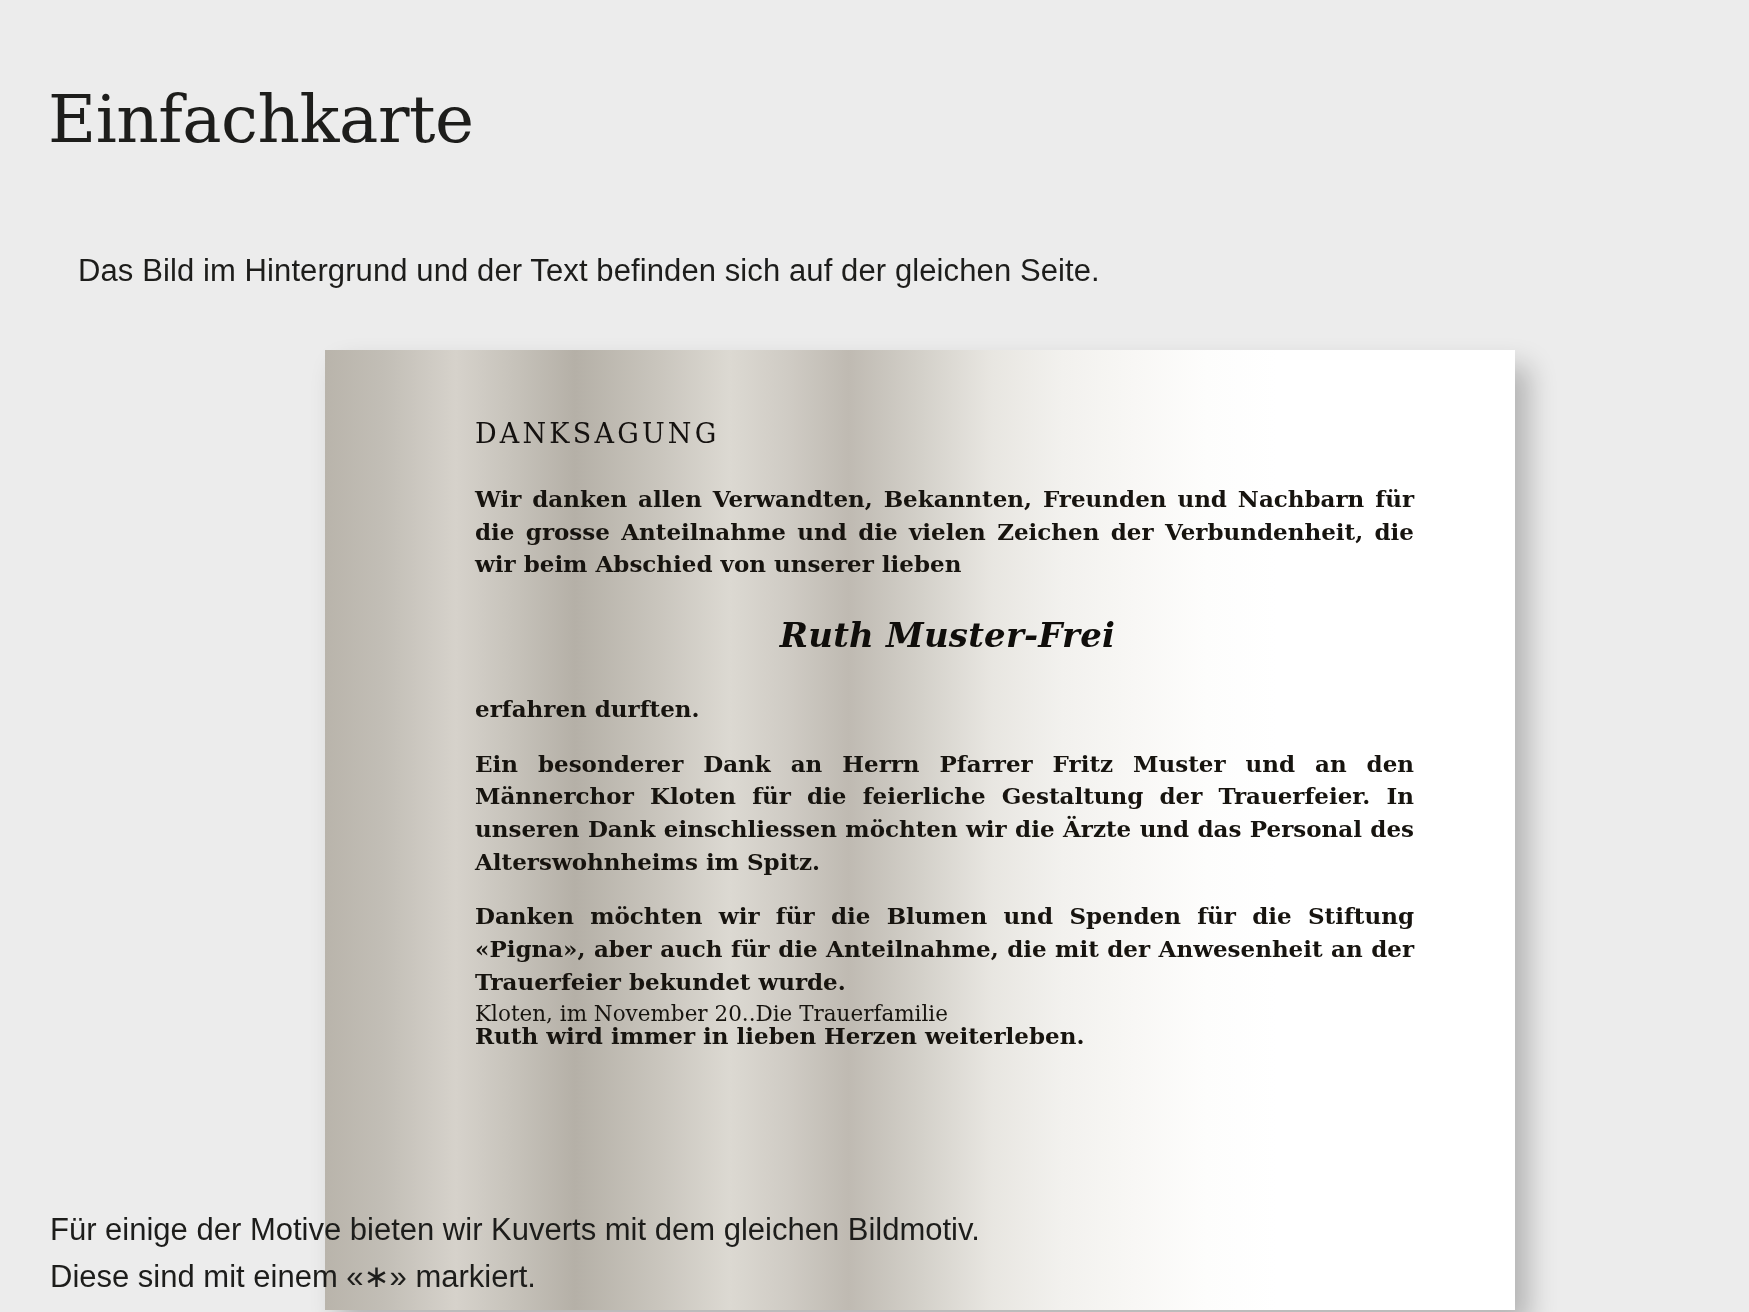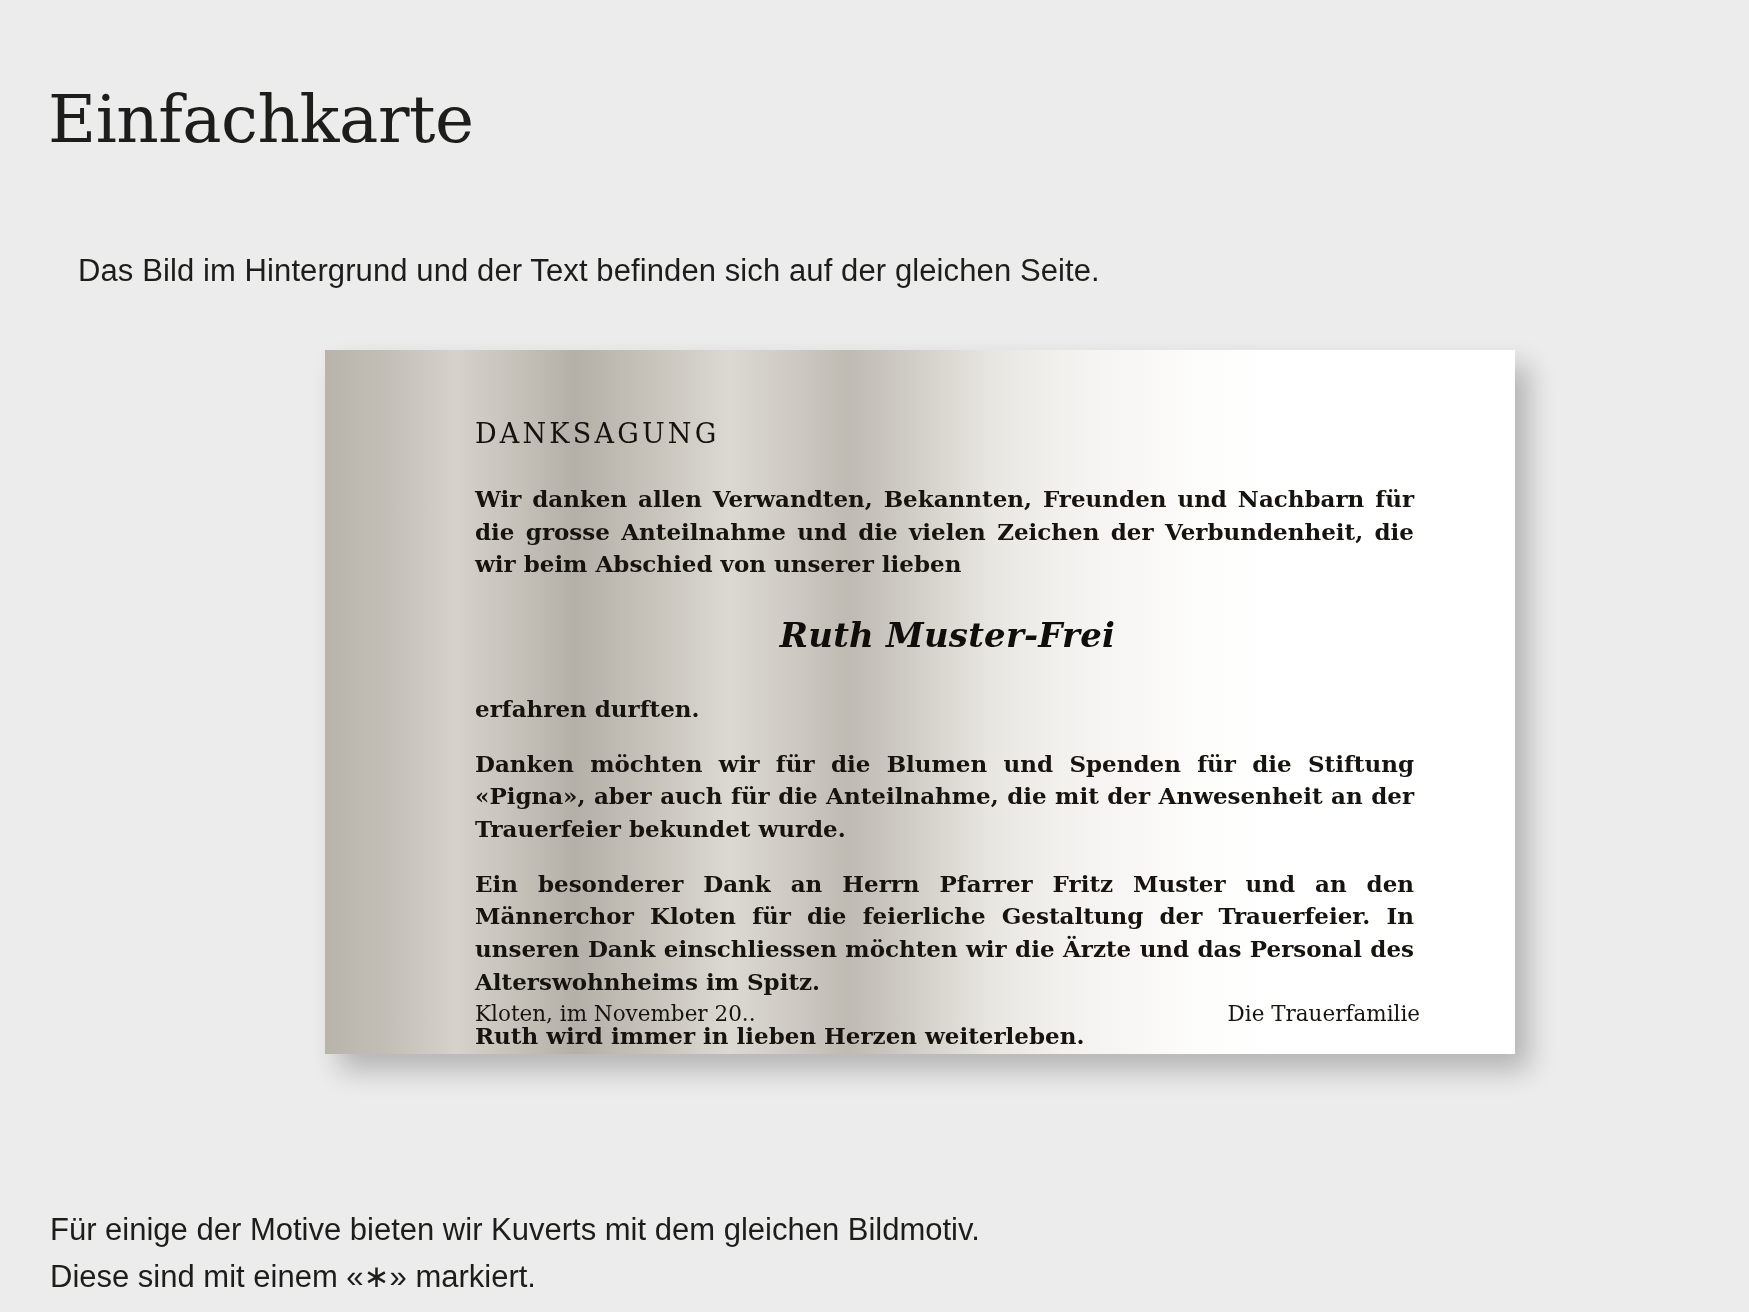--- a/index.html
+++ b/index.html
@@ -36,21 +36,21 @@
     font-family: "Liberation Sans", sans-serif;
     letter-spacing: 0.1px;
     margin-left: 28px;
   }
 
   .card-wrap {
     position: absolute;
     left: 325px;
     top: 350px;
     width: 1190px;
-    height: 704px;
+    height: 960px;
     border-radius: 11px;
   }
 
   .card {
     position: absolute;
     inset: 0;
     background:
       linear-gradient(to right,
         #b9b4ab 0%,
         #c2beb6 5%,
@@ -111,21 +111,20 @@
     color: #100e0b;
     font-style: italic;
   }
 
   .card-footer {
     position: absolute;
     left: 0;
     right: 0;
     bottom: 4px;
     display: flex;
-    justify-content: space-between;
     font-size: 21.5px;
     color: #17140f;
   }
 
   .bottom-note {
     position: absolute;
     left: 50px;
     top: 1206px;
     font-size: 31px;
     line-height: 1.52;
@@ -140,22 +139,22 @@
 
 <p class="intro-text">Das Bild im Hintergrund und der Text befinden sich auf der gleichen Seite.</p>
 
 <div class="card-wrap">
   <div class="card">
     <div class="card-inner">
       <div class="card-heading">DANKSAGUNG</div>
       <p class="card-p">Wir danken allen Verwandten, Bekannten, Freunden und Nachbarn für die grosse Anteilnahme und die vielen Zeichen der Verbundenheit, die wir beim Abschied von unserer lieben</p>
       <div class="deceased-name">Ruth Muster-Frei</div>
       <p class="card-p nojust">erfahren durften.</p>
+      <p class="card-p">Ein besonderer Dank an Herrn Pfarrer Fritz Muster und an den Männerchor Kloten für die feierliche Gestaltung der Trauerfeier. In unseren Dank einschliessen möchten wir die Ärzte und das Personal des Alterswohnheims im Spitz.</p>
       <p class="card-p">Danken möchten wir für die Blumen und Spenden für die Stiftung «Pigna», aber auch für die Anteilnahme, die mit der Anwesenheit an der Trauerfeier bekundet wurde.</p>
-      <p class="card-p">Ein besonderer Dank an Herrn Pfarrer Fritz Muster und an den Männerchor Kloten für die feierliche Gestaltung der Trauerfeier. In unseren Dank einschliessen möchten wir die Ärzte und das Personal des Alterswohnheims im Spitz.</p>
       <p class="card-p nojust">Ruth wird immer in lieben Herzen weiterleben.</p>
       <div class="card-footer">
         <span>Kloten, im November 20..</span>
         <span>Die Trauerfamilie</span>
       </div>
     </div>
   </div>
 </div>
 
 <div class="bottom-note">

